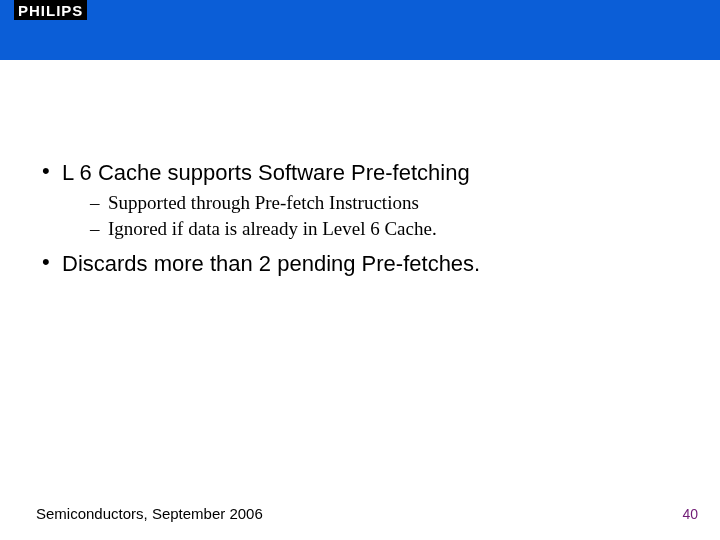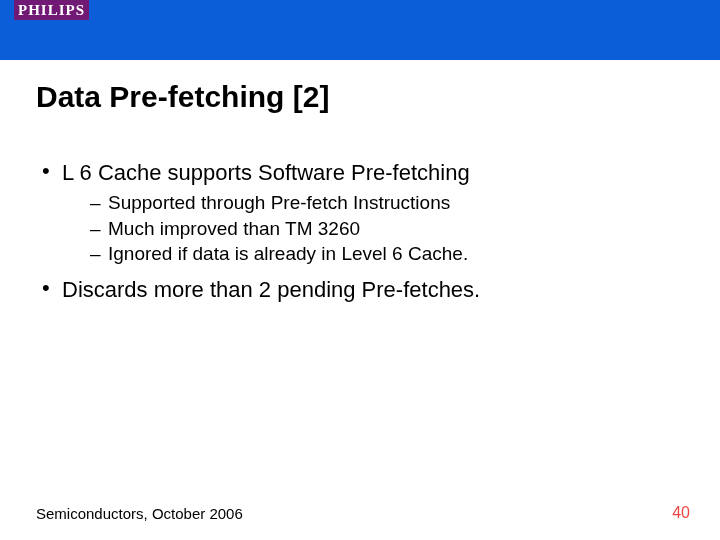--- a/index.html
+++ b/index.html
@@ -4,25 +4,24 @@
 <style>
   * { margin: 0; padding: 0; box-sizing: border-box; }
   html, body { width: 720px; height: 540px; font-family: Arial, Helvetica, sans-serif; background: #fff; overflow: hidden; }
   .slide { width: 720px; height: 540px; position: relative; }
   .header-bar { width: 100%; height: 60px; background: #0b5ed7; background: linear-gradient(#0a5edc,#0a5edc); }
   .header-bar { background: #0b5cd8; }
   .header-bar { background: #0b5ed7; }
   .brand-badge {
     position: absolute;
     top: 0; left: 14px;
-    background: #701a75;
+    background: #000000;
     height: 20px;
     display: flex; align-items: center;
     padding: 0 4px;
-    font-family: Liberation Serif, serif;
   }
   .brand-text {
     color: #fff; font-weight: 700; letter-spacing: 1px;
     font-size: 15px;
   }
   .title {
     position: absolute;
     top: 80px; left: 36px;
     font-size: 30px;
     color: #000;
@@ -40,76 +39,72 @@
     padding-left: 26px;
   }
   ul.top > li::before {
     content: "•";
     position: absolute;
     left: 6px;
     top: 0;
     font-size: 22px;
     line-height: 1;
   }
-  ul.sub { list-style: none; padding: 0; margin: 4px 0 10px 24px; }
+  ul.sub { list-style: none; padding: 0; margin: 4px 0 10px 24px; font-family: Liberation Serif, serif; }
   ul.sub > li {
     font-size: 19px;
     line-height: 1.35;
     position: relative;
     padding-left: 22px;
   }
   ul.sub > li::before {
     content: "–";
     position: absolute;
     left: 4px;
     top: 0;
   }
   .footer-left {
     position: absolute;
     left: 36px; bottom: 18px;
     font-size: 15px;
     color: #000;
   }
   .footer-right {
     position: absolute;
-    right: 30px; bottom: 18px;
-    font-size: 16px;
-    color: #ef4444;
+    right: 22px; bottom: 18px;
+    font-size: 14px;
+    color: #701a75;
   }
 </style>
 </head>
 <body>
 
 <div class="slide">
 
   <div class="header-bar"></div>
   <div class="brand-badge">
     <span class="brand-text">PHILIPS</span>
   </div>
 
-  <h1 class="title">Data Pre-fetching [2]</h1>
 
   <div class="content">
     <ul class="top">
       <li>
         <span>L 6 Cache supports Software Pre-fetching</span>
         <ul class="sub">
           <li>
             <span>Supported through Pre-fetch Instructions</span>
-          </li>
-          <li>
-            <span>Much improved than TM 3260</span>
           </li>
           <li>
             <span>Ignored if data is already in Level 6 Cache.</span>
           </li>
         </ul>
       </li>
       <li>
         <span>Discards more than 2 pending Pre-fetches.</span>
       </li>
     </ul>
   </div>
 
-  <div class="footer-left">Semiconductors, October 2006</div>
+  <div class="footer-left">Semiconductors, September 2006</div>
   <div class="footer-right">40</div>
 
 </div>
 
 </body></html>

